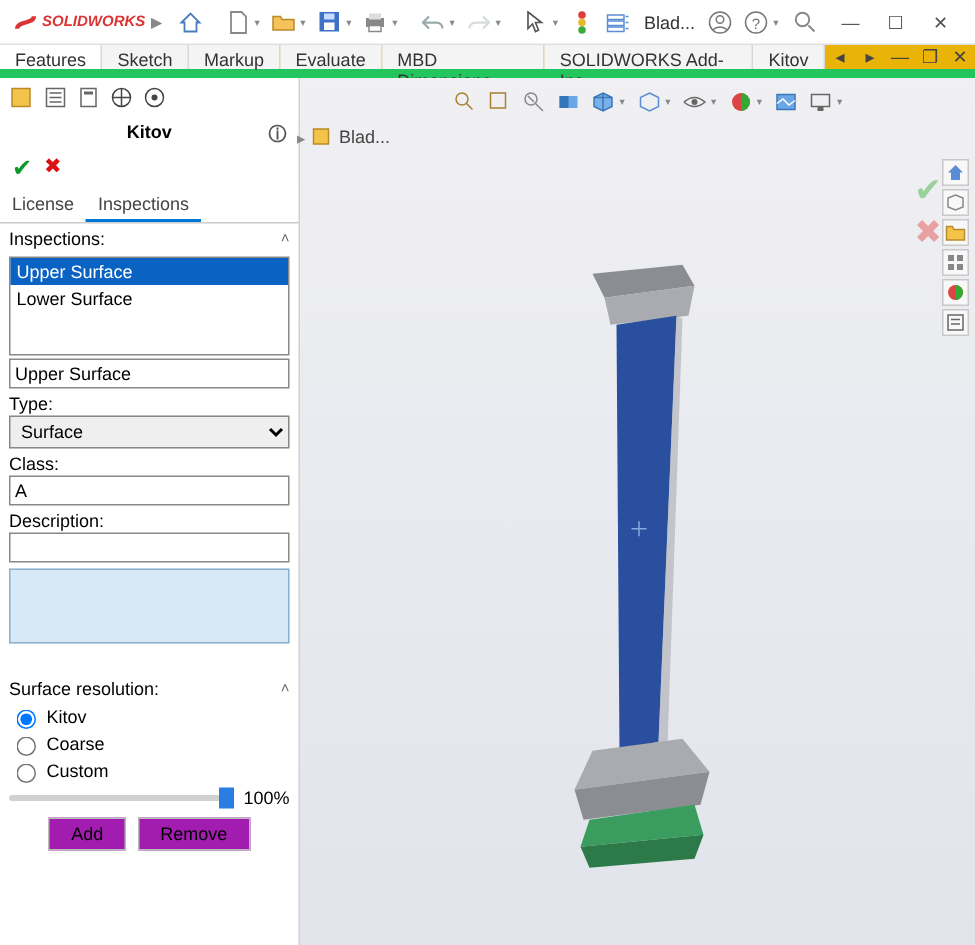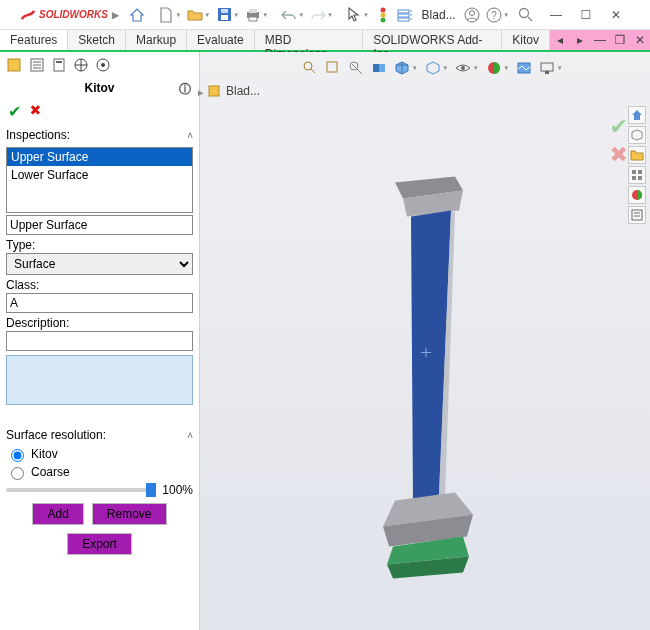--- a/index.html
+++ b/index.html
@@ -1,23 +1,23 @@
 <!DOCTYPE html>
 <html><head>
 <meta charset="utf-8">
 <style>
   * { box-sizing: border-box; font-family: "Segoe UI", Arial, sans-serif; }
   body { margin:0; padding:0; width:650px; height:630px; background:#fff; overflow:hidden; font-size:12px; }
-  .toolbar-top { display:flex; align-items:center; height:30px; background:#fff; border-bottom:1px solid #e0e0e0; padding:0 15px; gap:2px;}
+  .toolbar-top { display:flex; align-items:center; height:30px; background:#fff; border-bottom:1px solid #e0e0e0; padding:0 4px; gap:2px;}
   .sw-logo { display:flex; align-items:center; gap:4px; padding:0 6px; font-size:10px; font-weight:bold; color:#da3434;}
   .sw-arrow { font-size:9px; color:#888;}
   .tb-btn { width:24px; height:24px; display:flex; align-items:center; justify-content:center; border-radius:2px;}
   .tb-sep { width:6px;}
   .dd-caret { font-size:7px; color:#888; margin-left:-2px; margin-right:3px; align-self:center;}
-  .cmdbar { display:flex; height:22px; background:#f9a8d4; border-bottom:2px solid #22c55e;}
+  .cmdbar { display:flex; height:22px; background:#eab308; border-bottom:6px solid #22c55e;}
   .cmdtab { padding:3px 10px; border-right:1px solid #d8d8d8; font-size:12px; color:#333; background:#f4f4f4;}
   .cmdtab.first { background:#fff;}
   .wndctrl { margin-left:auto; display:flex; gap:0;}
   .wndctrl .wb { width:20px; display:flex; align-items:center; justify-content:center; color:#444;}
   .main { display:flex; height:578px;}
   .sidepanel { width:200px; border-right:1px solid #d0d0d0; background:#fff; display:flex; flex-direction:column;}
   .sp-icons { display:flex; gap:4px; padding:4px 6px; align-items:center;}
   .sp-icons .ic { width:18px; height:18px; display:flex; align-items:center; justify-content:center;}
   .sp-title { font-weight:bold; text-align:center; padding:3px 0; position:relative;}
   .sp-help { position:absolute; right:8px; top:3px; color:#555;}
@@ -226,20 +226,24 @@
         </div>
     </div>
     <div class="sp-title">
       <span>Kitov</span>
       <span class="sp-help">ⓘ</span>
     </div>
     <div class="sp-confirm">
       <span style="color:#0a9a28;font-size:16px">✔</span>
       <span style="color:#d11;font-size:14px">✖</span>
     </div>
+    <div class="sp-tabs">
+      <div class="sp-tab">License</div>
+      <div class="sp-tab active">Inspections</div>
+    </div>
 
     <div class="sect-hdr">
         <span>Inspections:</span>
         <span class="chev">˄</span>
       </div>
     <div class="insp-list">
       <div class="insp-item sel">Upper Surface</div>
       <div class="insp-item">Lower Surface</div>
     </div>
 
@@ -260,34 +264,35 @@
         <span class="chev">˄</span>
       </div>
     <div class="radio-row">
         <input type="radio" checked="" style="">
         <span>Kitov</span>
       </div>
     <div class="radio-row">
         <input type="radio" style="">
         <span>Coarse</span>
       </div>
+    <div class="radio-row">
+        <input type="radio" style="">
+        <span>Custom</span>
+      </div>
     <div class="slider-row">
       <div class="slider-track">
           <div class="slider-thumb"></div>
         </div>
       <span>100%</span>
     </div>
 
     <div class="btn-row">
       <button class="btn">Add</button>
       <button class="btn">Remove</button>
     </div>
-    <div class="btn-row">
-        <button class="btn">Export</button>
-      </div>
   </div>
 
   <div class="viewport">
     <div class="orient-dots">▸</div>
     <div class="huds">
       <div class="hud-btn">
           <svg width="16" height="16">
             <circle cx="6" cy="6" r="4" fill="none" stroke="#a88030"></circle>
             <line x1="9" y1="9" x2="13" y2="13" stroke="#a88030"></line>
           </svg>

